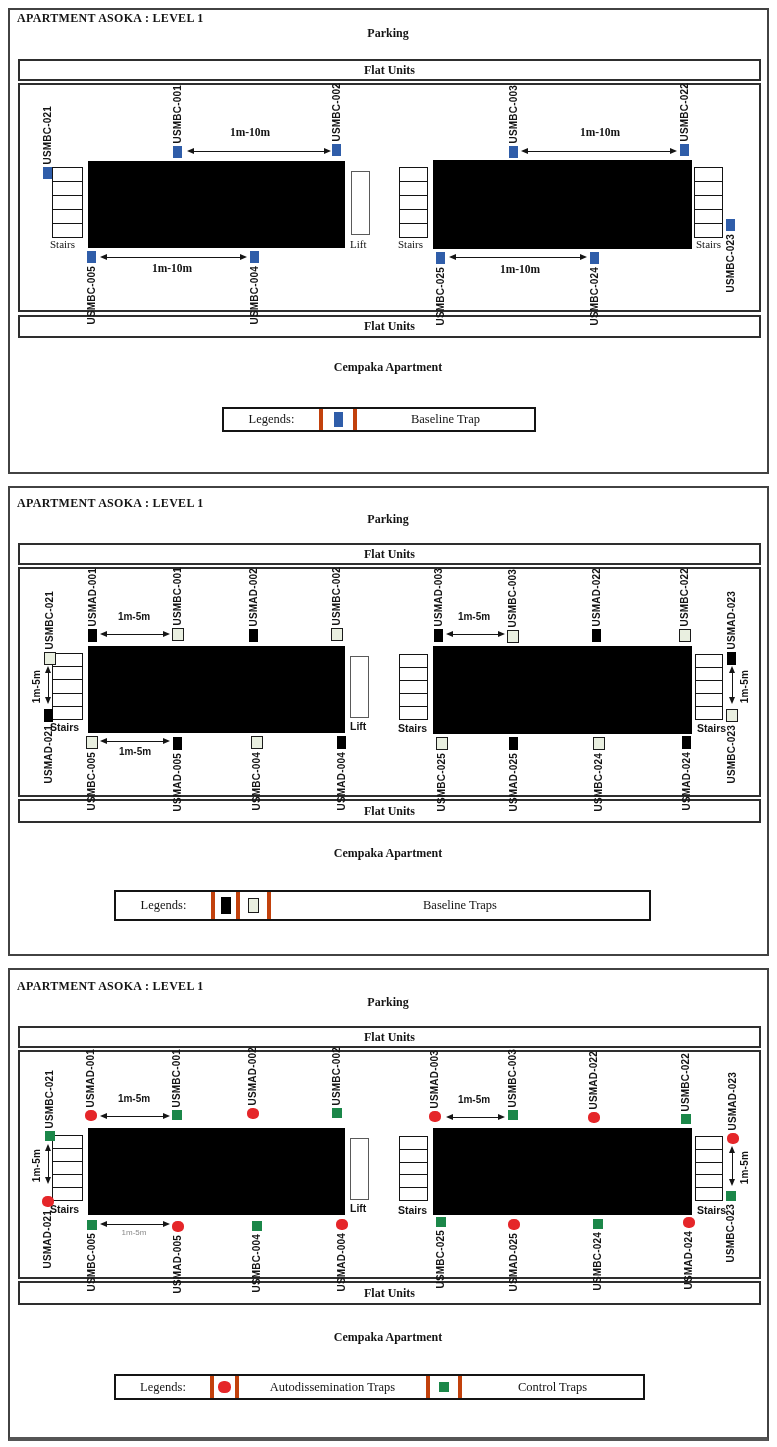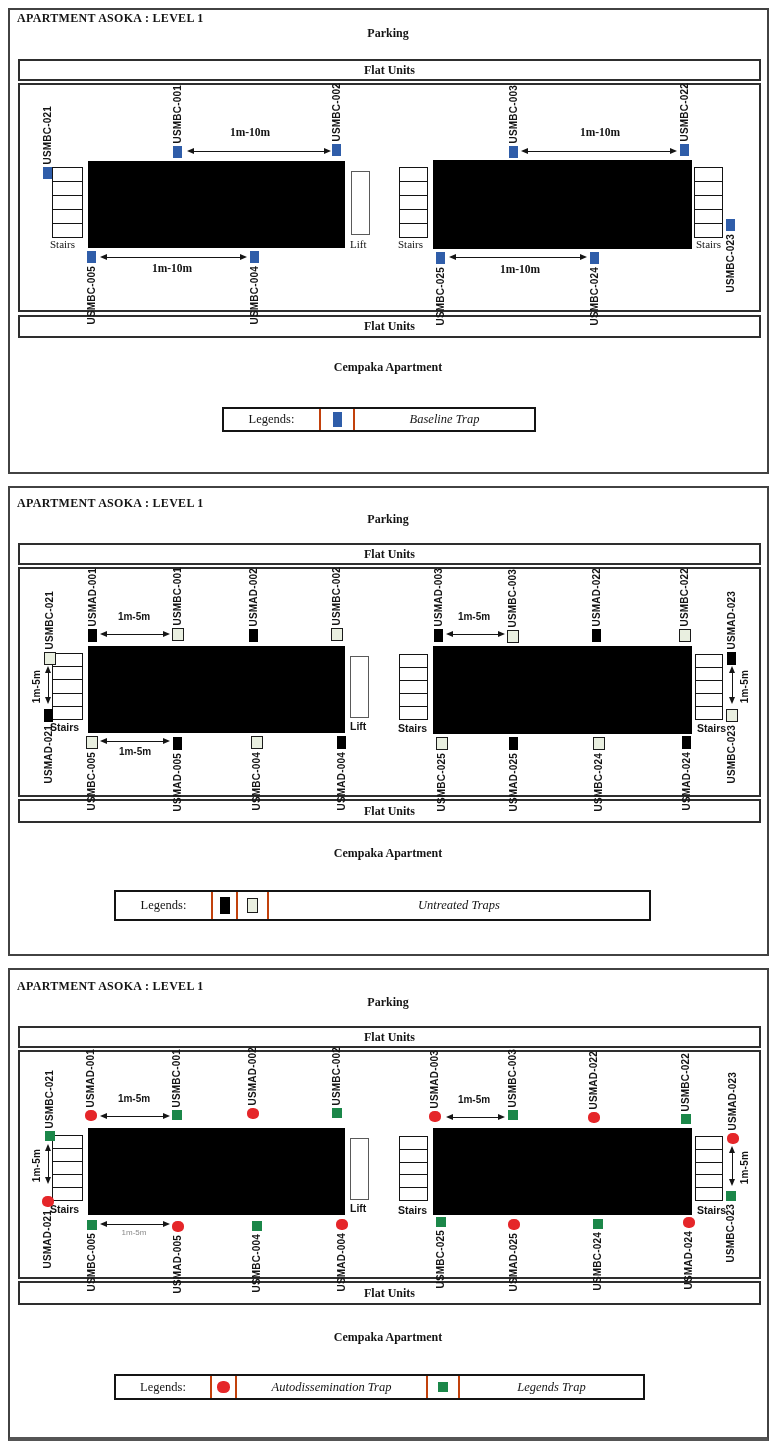--- a/index.html
+++ b/index.html
@@ -40,21 +40,21 @@
   .hr { border-top:3.5px solid transparent; border-bottom:3.5px solid transparent; border-left:7px solid #151515; }
   .hu { border-left:3.5px solid transparent; border-right:3.5px solid transparent; border-bottom:7px solid #151515; }
   .hd { border-left:3.5px solid transparent; border-right:3.5px solid transparent; border-top:7px solid #151515; }
   .alabel-serif { font:700 11.5px "Liberation Serif", serif; color:#141414; }
   .alabel-sans  { font:700 10px "Liberation Sans", sans-serif; color:#141414; }
   .alabel-small { font:400 8px "Liberation Sans", sans-serif; color:#8a8a8a; }
   .legend { position:absolute; border:2px solid #141414; box-sizing:border-box; background:#fff;
             display:flex; align-items:stretch; }
   .lcell { display:flex; align-items:center; justify-content:center; box-sizing:border-box;
            font:400 12.5px "Liberation Serif", serif; color:#141414; }
-  .lcell + .lcell { border-left:2px solid #c2410c;font-style:italic; }
+  .lcell + .lcell { border-left:4px solid #c2410c; }
   .lcell.grow { flex:1; }
   .lcell .marker { position:static; }
   .lcell .m-baseline  { width:9px;  height:15px; }
   .lcell .m-treated   { width:10px; height:17px; }
   .lcell .m-untreated { width:11px; height:15px; }
   .lcell .m-auto      { width:13px; height:12px; }
   .lcell .m-control   { width:10px; height:10px; }
 </style>
 </head>
 <body>
@@ -249,21 +249,21 @@
       <div class="lcell" style="width: 95px; flex: 0 0 95px;">
         <div>Legends:</div>
       </div>
       <div class="lcell" style="width: 25px; flex: 0 0 25px;">
         <div class="marker m-treated" style="background: rgb(0, 0, 0);"></div>
       </div>
       <div class="lcell" style="width: 31px; flex: 0 0 31px;">
         <div class="marker m-untreated" style="background: rgb(233, 239, 224); border-color: rgb(28, 28, 28);"></div>
       </div>
       <div class="lcell grow">
-        <div>Untreated Traps</div>
+        <div>Baseline Traps</div>
       </div>
     </div>
     <div class="panel panel-last" style="left: 8px; top: 968px; width: 761px; height: 473px;"></div>
     <div class="ptitle" style="left: 17px; top: 979px;">APARTMENT ASOKA :  LEVEL 1</div>
     <div class="cx ctext" style="left: 388px; top: 995px;">Parking</div>
     <div class="courtyard" style="left: 18px; top: 1050px; width: 743px; height: 229px;"></div>
     <div class="banner" style="left: 18px; top: 1026px; width: 743px; height: 22px;">
       <div>Flat Units</div>
     </div>
     <div class="banner" style="left: 18px; top: 1281px; width: 743px; height: 24px;">
@@ -359,22 +359,22 @@
     <div class="head hd" style="left: 728.5px; top: 1179px;"></div>
     <div class="vlabel" style="left: 739px; top: 1151px;">1m-5m</div>
     <div class="legend" style="left: 114px; top: 1374px; width: 531px; height: 26px;">
       <div class="lcell" style="width: 94px; flex: 0 0 94px;">
         <div>Legends:</div>
       </div>
       <div class="lcell" style="width: 25px; flex: 0 0 25px;">
         <div class="marker m-auto" style="background: rgb(229, 38, 41);"></div>
       </div>
       <div class="lcell" style="width: 191px; flex: 0 0 191px;">
-        <div>Autodissemination Trap</div>
+        <div>Autodissemination Traps</div>
       </div>
       <div class="lcell" style="width: 32px; flex: 0 0 32px;">
         <div class="marker m-control" style="background: rgb(27, 135, 73);"></div>
       </div>
       <div class="lcell grow">
-        <div>Legends Trap</div>
+        <div>Control Traps</div>
       </div>
     </div>
   </div>
 
 </body></html>

